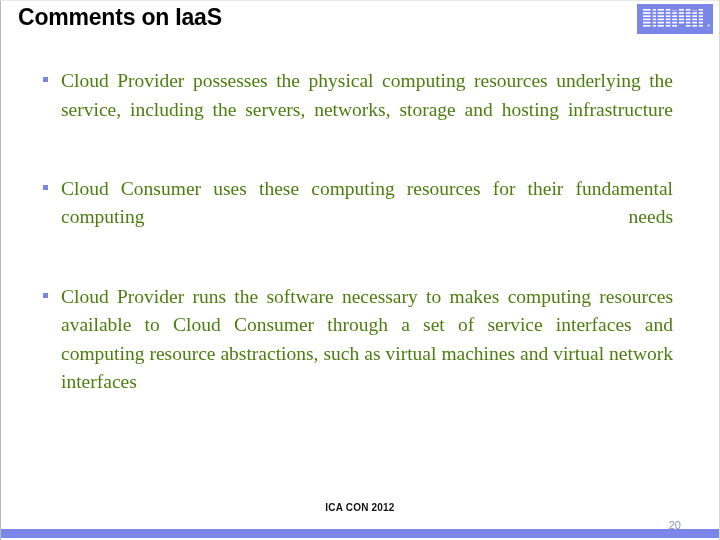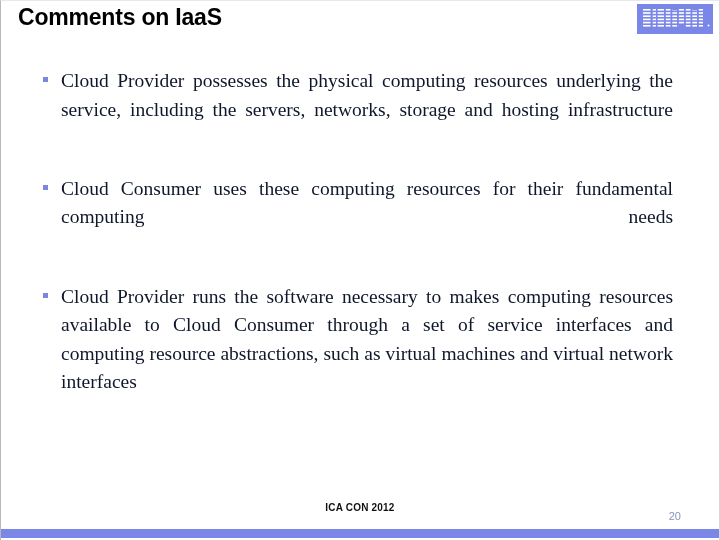--- a/index.html
+++ b/index.html
@@ -67,21 +67,21 @@
     left: 2px;
     top: 10px;
     width: 5px;
     height: 5px;
     background: #7a86e0;
   }
   .bullet-text {
     font-family: "Liberation Serif", serif;
     font-size: 19.5px;
     line-height: 28.6px;
-    color: #0f172a;
+    color: #4d7c0f;
     text-align: justify;
     text-justify: inter-word;
     -webkit-hyphens: none;
     hyphens: none;
   }
   
   .bullet-text::after {
     content: "";
     display: inline-block;
     width: 100%;
@@ -103,21 +103,21 @@
     text-align: center;
     font-family: "Liberation Sans", sans-serif;
     font-size: 10px;
     font-weight: bold;
     letter-spacing: 0.2px;
     color: #111111;
   }
   .footer-page {
     position: absolute;
     right: 38px;
-    top: 8px;
+    top: 17px;
     font-family: "Liberation Sans", sans-serif;
     font-size: 11px;
     color: #8793b8;
     text-align: center;
   }
   .bottom-bar {
     position: absolute;
     left: 0;
     right: 0;
     bottom: 2px;

